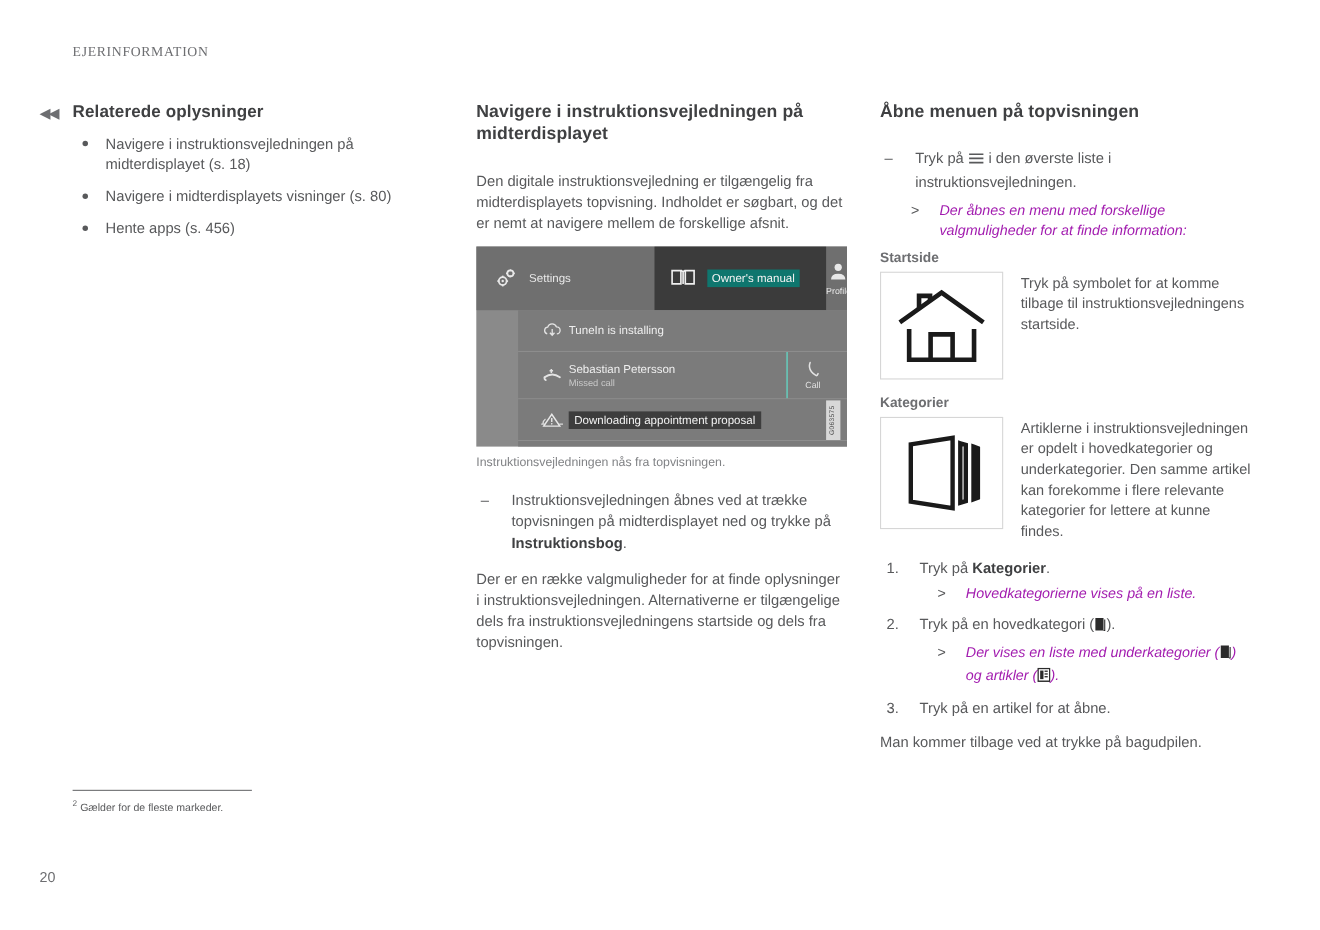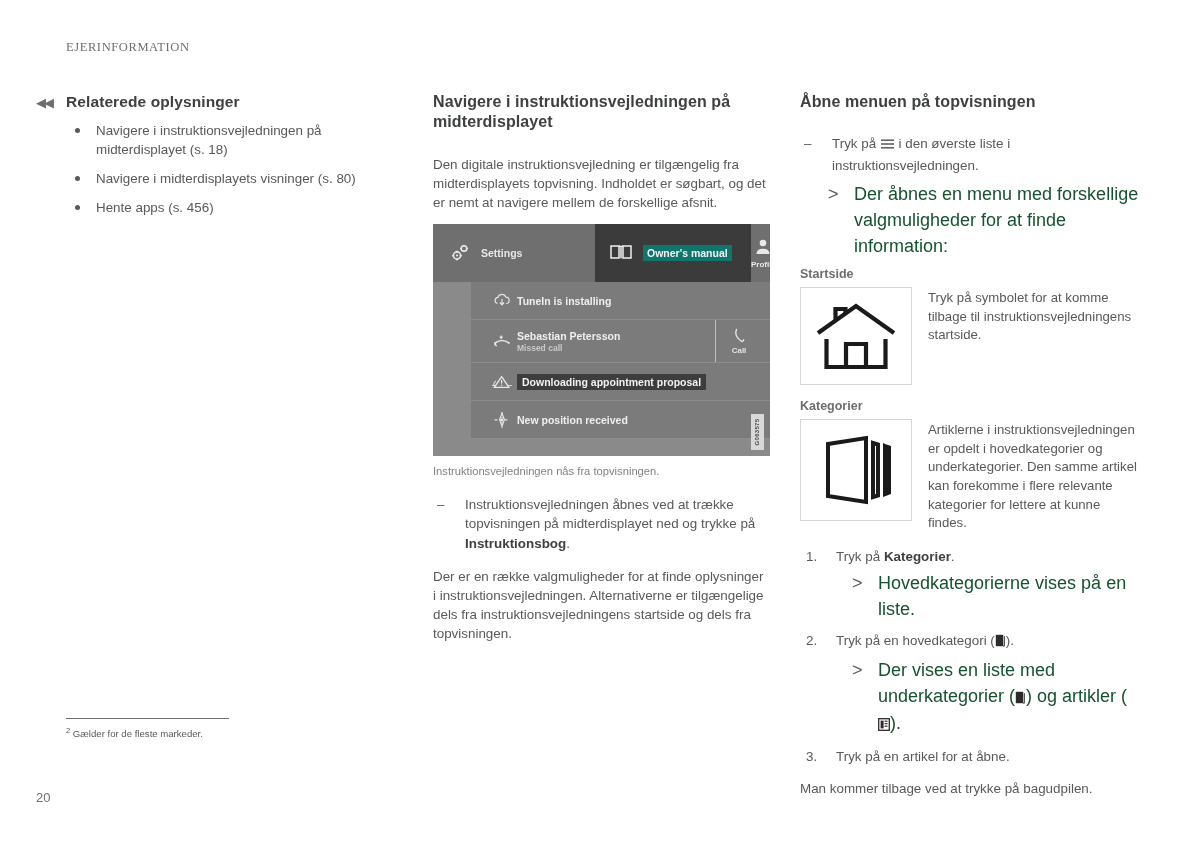--- a/index.html
+++ b/index.html
@@ -111,24 +111,25 @@
   .dash-item::before {
     content: "–";
     position: absolute;
     left: 4px;
     top: 0;
     color: #58595b;
   }
   .arrow-item {
     position: relative;
     padding-left: 32px;
-    font-size: 18px;
+    font-size: 13px;
     line-height: 1.44;
-    color: #14532d;
+    color: #a21caf;
     margin: 0 0 7px 22px;
+    font-style: italic;
   }
   .arrow-item::before {
     content: ">";
     position: absolute;
     left: 6px;
     top: 0;
     color: #58595b;
   }
 
   
@@ -154,26 +155,25 @@
     top: 0;
     color: #58595b;
   }
   ol.steps .arrow-item { margin-left: 10px; margin-top: 5px; }
 
   b, strong { color: #3f4042; font-weight: bold; }
 
   
   .device-shot {
     width: 337px;
-    height: 232px;
+    height: 182px;
     background: #8a8a8a;
     position: relative;
     margin: 6px 16px 8px 0;
     overflow: hidden;
-    font-weight: bold;
   }
   .dev-topbar {
     height: 58px;
     background: #6f6f6f;
     display: flex;
     align-items: stretch;
     position: relative;
   }
   .dev-tab {
     display: flex;

